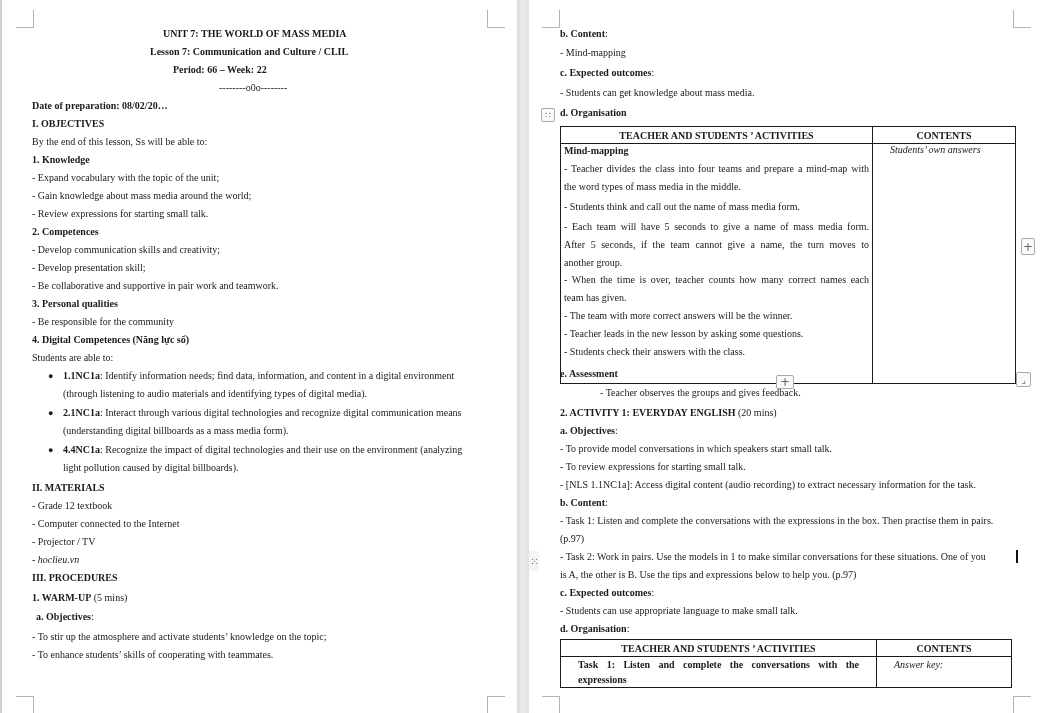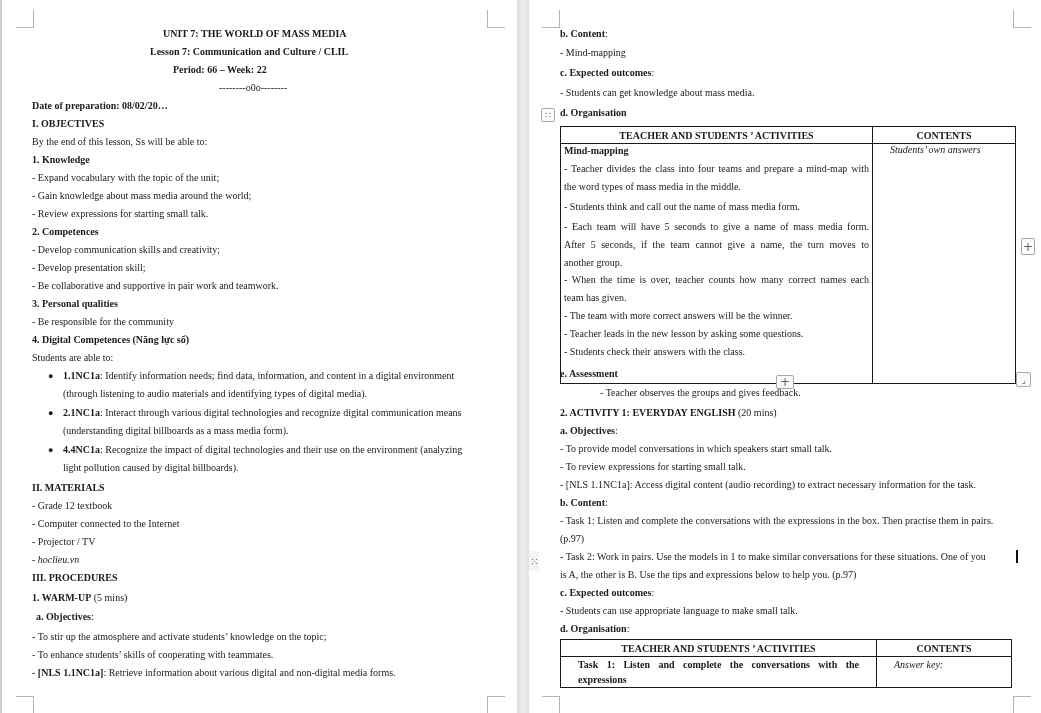--- a/index.html
+++ b/index.html
@@ -103,23 +103,20 @@
 
   <div class="line b" style="left:30px; top:572px;">III. PROCEDURES</div>
   <div class="line" style="left:30px; top:592px;">
     <span class="b">1. WARM-UP</span><span> (5 mins)</span>
   </div>
   <div class="line" style="left:34px; top:611px;">
     <span class="b">a. Objectives</span><span>:</span>
   </div>
   <div class="line" style="left:30px; top:631px;">- To stir up the atmosphere and activate students’ knowledge on the topic;</div>
   <div class="line" style="left:30px; top:649px;">- To enhance students’ skills of cooperating with teammates.</div>
-  <div class="line" style="left:30px; top:667px;">
-    <span>- </span><span class="b">[NLS 1.1NC1a]</span><span>: Retrieve information about various digital and non-digital media forms.</span>
-  </div>
 </div>
 
 <div class="page" id="page-right">
   <div class="crop tl" style="left:13px; top:10px;"></div>
   <div class="crop tr" style="left:484px; top:10px;"></div>
   <div class="crop bl" style="left:13px; top:696px;"></div>
   <div class="crop br" style="left:484px; top:696px;"></div>
 
   <div class="line" style="left:31px; top:28px;">
     <span class="b">b. Content</span><span>:</span>

